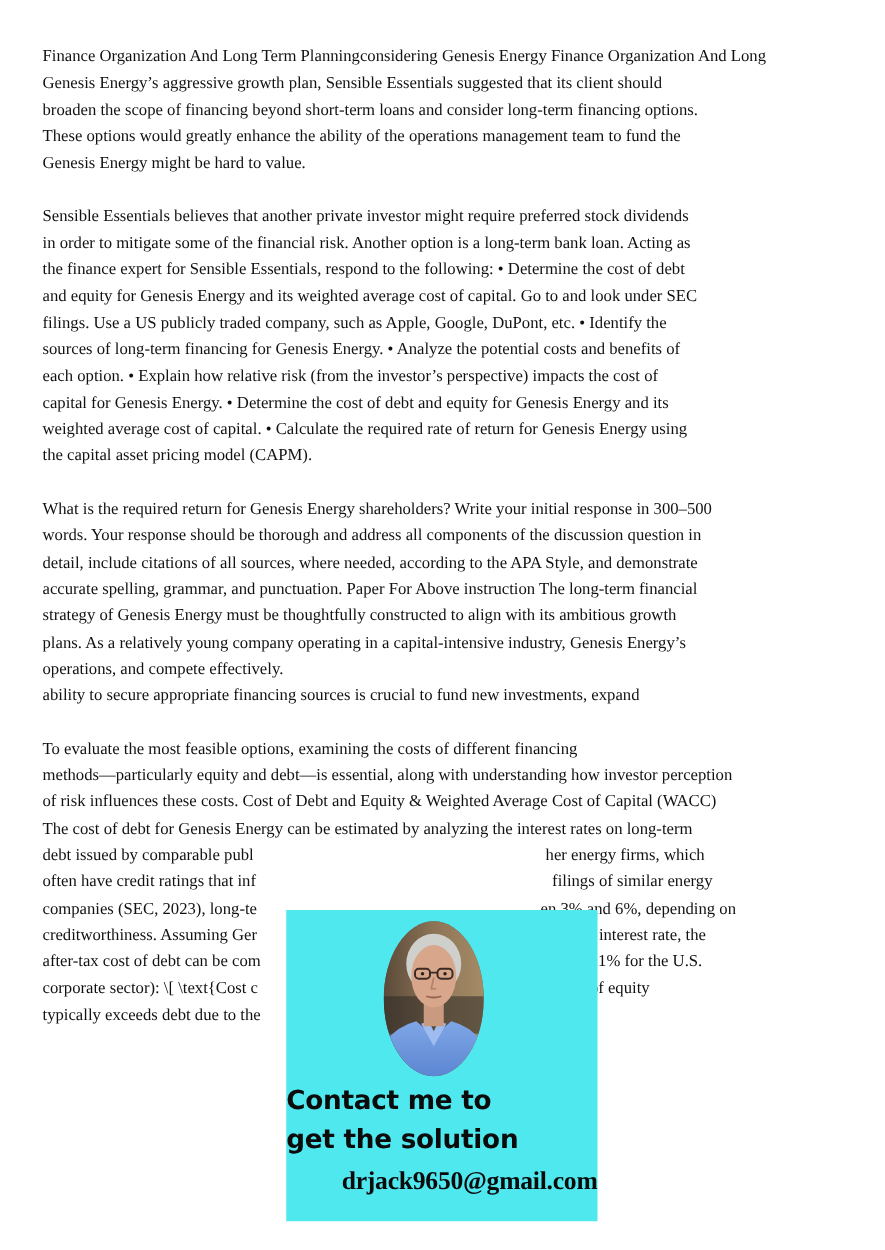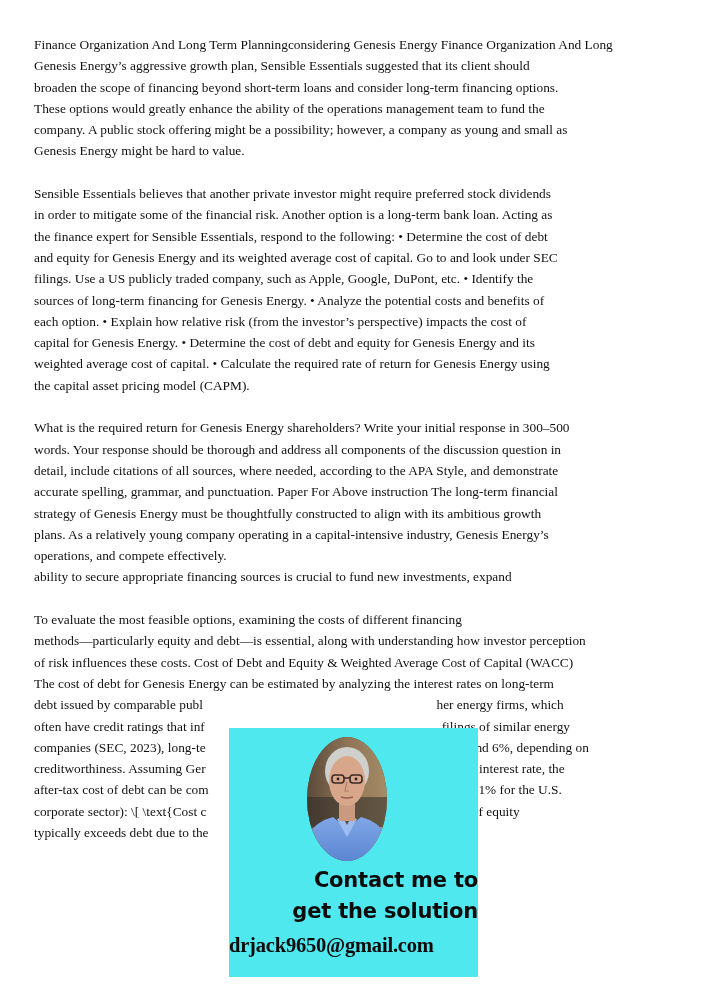--- a/index.html
+++ b/index.html
@@ -50,54 +50,53 @@
       height: 124px;
       border-radius: 50%;
       overflow: hidden;
       background: #6d5a45;
     }
     .photo svg { display: block; width: 100%; height: 100%; }
     .cta {
       position: absolute;
       left: 0;
       width: 249px;
-      text-align: right;
+      text-align: left;
       font-family: "DejaVu Sans", "Liberation Sans", sans-serif;
       font-weight: bold;
       color: #0b0b0b;
       font-size: 21px;
       line-height: 30px;
       letter-spacing: -0.2px;
     }
     .cta.l1 { top: 137px; }
     .cta.l2 { top: 168px; }
     .email {
       position: absolute;
       left: 0;
       top: 204px;
       width: 249px;
-      text-align: left;
+      text-align: right;
       font-family: "Liberation Serif", "DejaVu Serif", serif;
       font-weight: bold;
       font-size: 20.5px;
       line-height: 26px;
       color: #0b0b0b;
       letter-spacing: -0.2px;
     }
   </style>
 </head>
 <body>
 
 <div class="page">
   <p class="para">
     <span class="line">Finance Organization And Long Term Planningconsidering Genesis Energy Finance Organization And Long</span>
     <span class="line">Genesis Energy’s aggressive growth plan, Sensible Essentials suggested that its client should</span>
     <span class="line">broaden the scope of financing beyond short-term loans and consider long-term financing options.</span>
     <span class="line">These options would greatly enhance the ability of the operations management team to fund the</span>
-    <span class="line">company. A public stock offering might be a possibility; however, a company as young and small as</span>
     <span class="line">Genesis Energy might be hard to value.</span>
   </p>
   <p class="para">
     <span class="line">Sensible Essentials believes that another private investor might require preferred stock dividends</span>
     <span class="line">in order to mitigate some of the financial risk. Another option is a long-term bank loan. Acting as</span>
     <span class="line">the finance expert for Sensible Essentials, respond to the following: • Determine the cost of debt</span>
     <span class="line">and equity for Genesis Energy and its weighted average cost of capital. Go to and look under SEC</span>
     <span class="line">filings. Use a US publicly traded company, such as Apple, Google, DuPont, etc. • Identify the</span>
     <span class="line">sources of long-term financing for Genesis Energy. • Analyze the potential costs and benefits of</span>
     <span class="line">each option. • Explain how relative risk (from the investor’s perspective) impacts the cost of</span>

